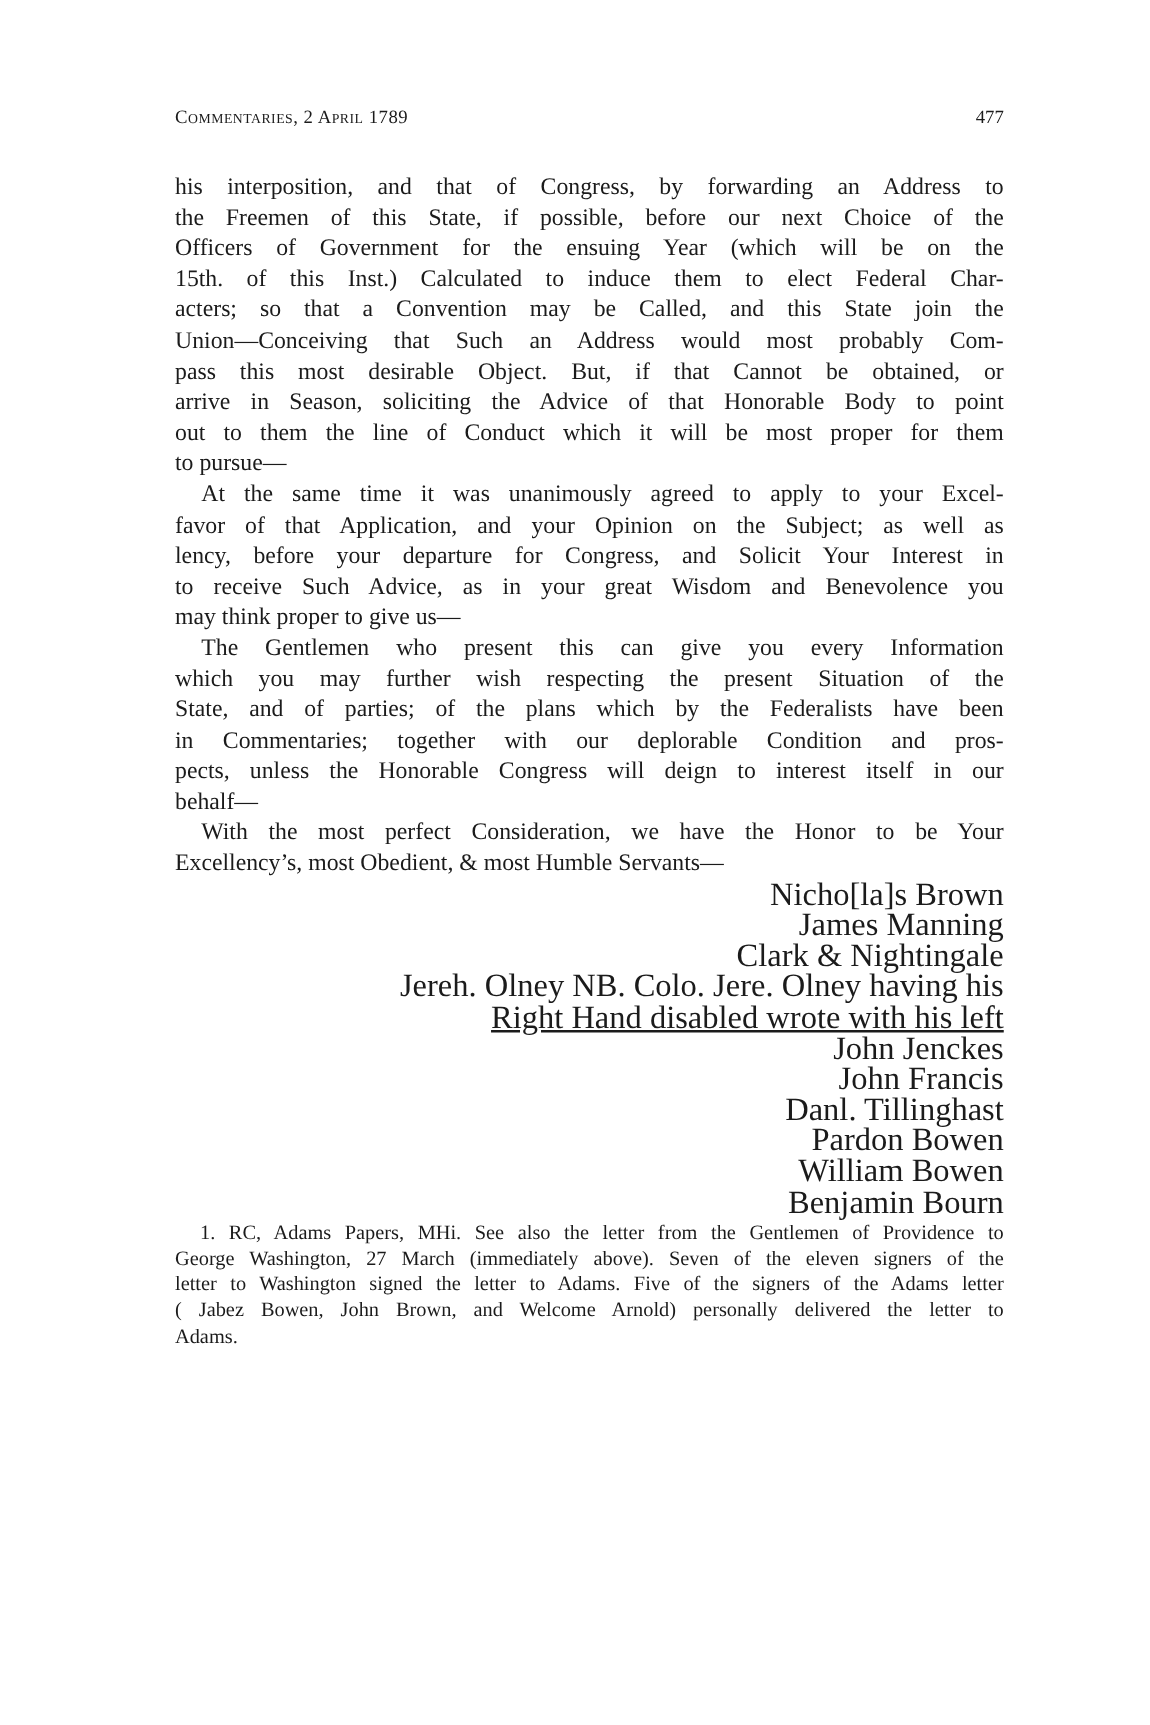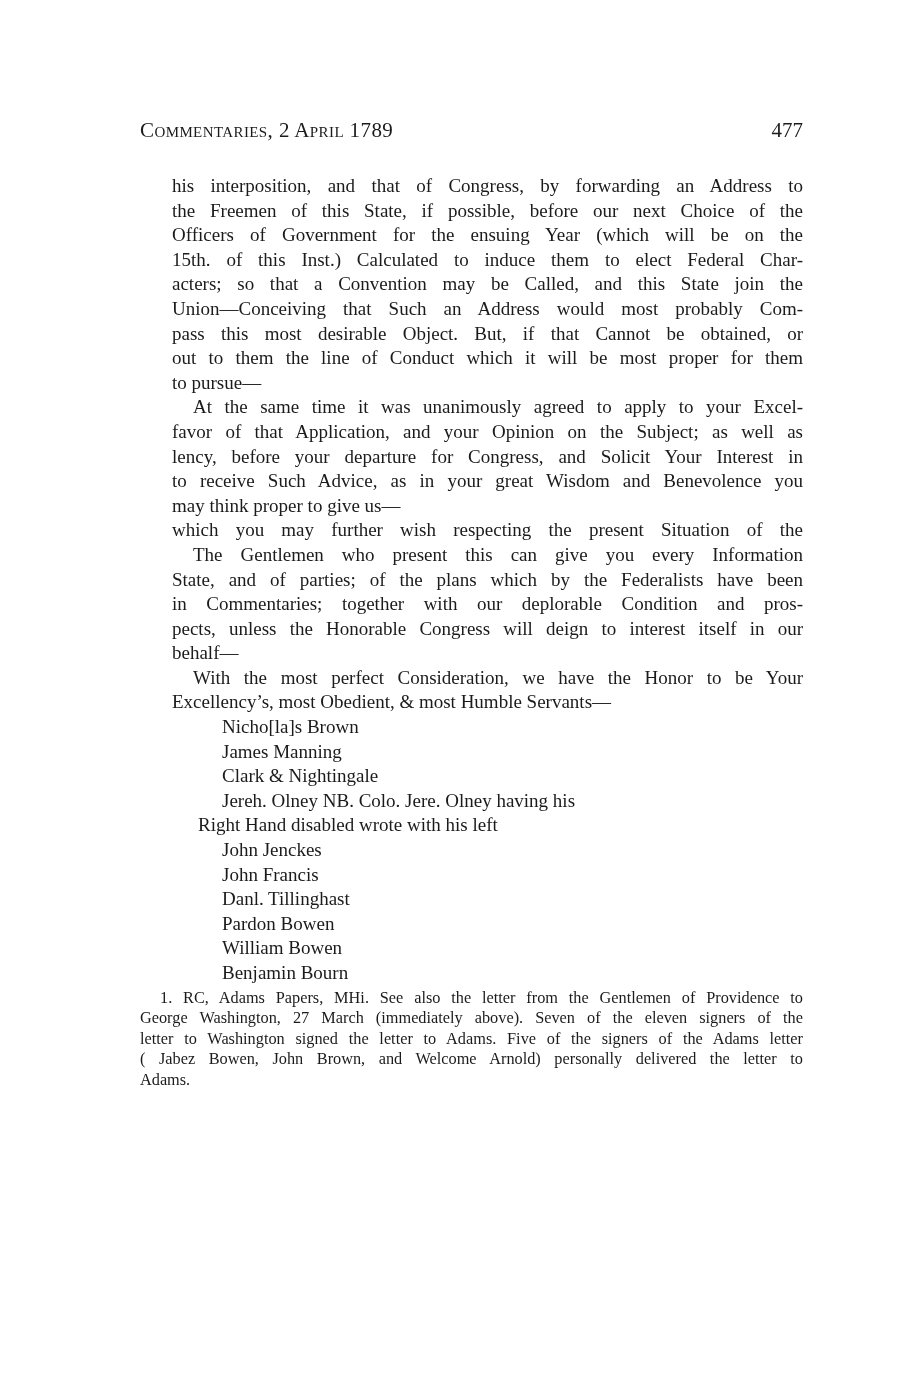--- a/index.html
+++ b/index.html
@@ -14,53 +14,53 @@
     width: 920px; height: 1380px;
     background: #ffffff;
     overflow: hidden;
   }
   .content {
     position: absolute;
     left: 140px; top: 0;
     width: 663px;
   }
   .running-head {
-    margin-top: 117px;
+    margin-top: 81px;
     display: flex;
     justify-content: space-between;
     align-items: baseline;
-    font-size: 21px;
+    font-size: 15px;
     line-height: 26px;
   }
   .rh-title {
     font-variant: small-caps;
     letter-spacing: 0.4px;
   }
   .body-text {
     margin-top: 31px;
     font-size: 19px;
     line-height: 24.6px;
-    margin-left: 32px;
   }
   .line {
     text-align: justify;
     text-align-last: justify;
     -moz-text-align-last: justify;
   }
   .line.last {
     text-align-last: left;
     -moz-text-align-last: left;
   }
   .line.first { padding-left: 21px; }
   .signatures {
-    font-size: 19px;
+    font-size: 26px;
     line-height: 24.6px;
+    text-align: right;
   }
   .sig-line { margin-left: 82px; }
-  .sig-line.cont { margin-left: 58px; }
+  .sig-line.cont { margin-left: 58px; text-decoration: underline; }
   .footnote {
     margin-top: 2px;
     font-size: 16.3px;
     line-height: 20.6px;
   }
   .fn-line {
     text-align: justify;
     text-align-last: justify;
     -moz-text-align-last: justify;
   }
@@ -83,33 +83,34 @@
 
     <div class="body-text" id="paragraphs">
         <div>
           <div class="line">his interposition, and that of Congress, by forwarding an Address to</div>
           <div class="line">the Freemen of this State, if possible, before our next Choice of the</div>
           <div class="line">Officers of Government for the ensuing Year (which will be on the</div>
           <div class="line">15th. of this Inst.) Calculated to induce them to elect Federal Char-</div>
           <div class="line">acters; so that a Convention may be Called, and this State join the</div>
           <div class="line">Union—Conceiving that Such an Address would most probably Com-</div>
           <div class="line">pass this most desirable Object. But, if that Cannot be obtained, or</div>
+          <div class="line">arrive in Season, soliciting the Advice of that Honorable Body to point</div>
           <div class="line">out to them the line of Conduct which it will be most proper for them</div>
           <div class="line last">to pursue—</div>
         </div>
         <div>
           <div class="line first">At the same time it was unanimously agreed to apply to your Excel-</div>
           <div class="line">favor of that Application, and your Opinion on the Subject; as well as</div>
           <div class="line">lency, before your departure for Congress, and Solicit Your Interest in</div>
           <div class="line">to receive Such Advice, as in your great Wisdom and Benevolence you</div>
           <div class="line last">may think proper to give us—</div>
         </div>
         <div>
+          <div class="line first">The Gentlemen who present this can give you every Information</div>
           <div class="line">which you may further wish respecting the present Situation of the</div>
-          <div class="line first">The Gentlemen who present this can give you every Information</div>
           <div class="line">State, and of parties; of the plans which by the Federalists have been</div>
           <div class="line">in Commentaries; together with our deplorable Condition and pros-</div>
           <div class="line">pects, unless the Honorable Congress will deign to interest itself in our</div>
           <div class="line last">behalf—</div>
         </div>
         <div>
           <div class="line first">With the most perfect Consideration, we have the Honor to be Your</div>
           <div class="line last">Excellency’s, most Obedient, &amp; most Humble Servants—</div>
         </div>
       </div>

